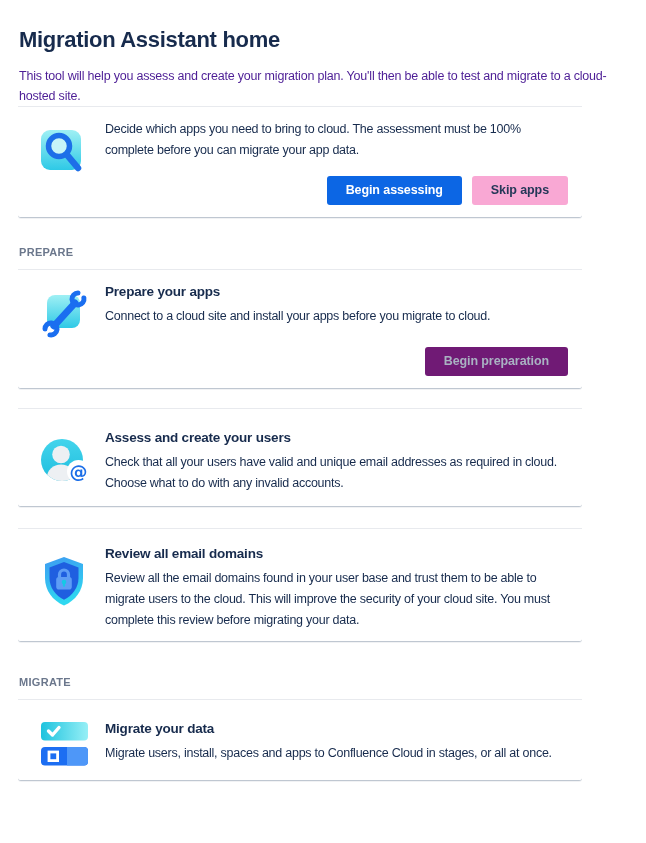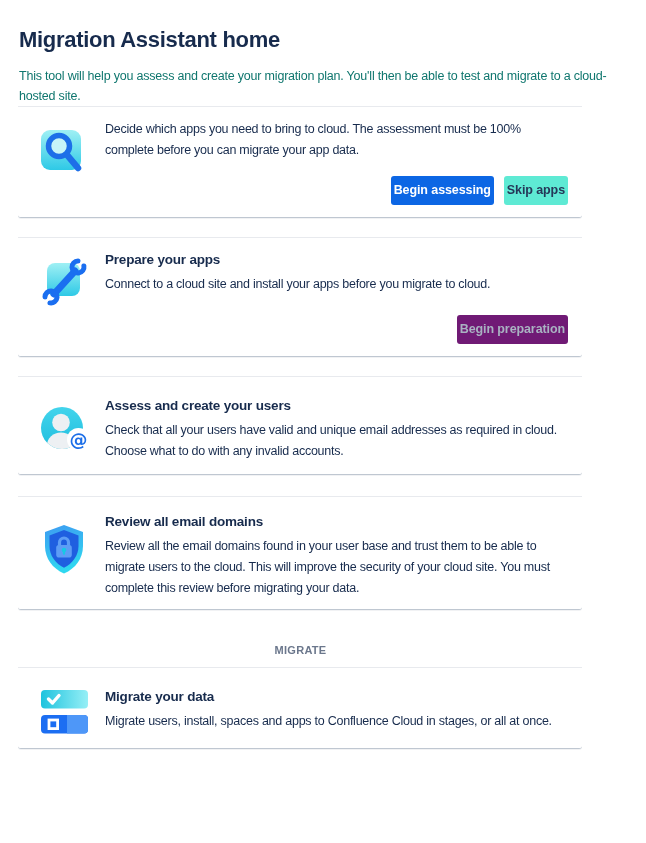--- a/index.html
+++ b/index.html
@@ -10,29 +10,29 @@
     color:#172B4D;
   }
   .page { width:646px; padding-bottom:15px; }
   .page-title {
     margin:26px 20px 0 19px;
     font-size:22px; line-height:28px; font-weight:700;
     letter-spacing:-0.3px; color:#172B4D;
   }
   .page-subtitle {
     margin:12px 20px 0 19px;
-    font-size:12.5px; line-height:20px; letter-spacing:-0.2px; color:#0f766e;
+    font-size:12.5px; line-height:20px; letter-spacing:-0.2px; color:#4c1d95;
   }
   .sections { margin-left:18px; width:564px; }
   .section-label {
     margin:28px 0 10px 1px;
     font-size:11px; line-height:13px; font-weight:700;
     letter-spacing:0.3px; color:#6B778C; text-transform:uppercase;
   }
-  .section-label.migrate-label { margin-top:34px;text-align:center; }
+  .section-label.migrate-label { margin-top:34px; }
   .card {
     border-top:1px solid #E8EAEE;
     border-bottom:1px solid #BFC7D1;
     border-radius:0 0 3px 3px;
     box-shadow:0 1px 0 rgba(9,30,66,0.06);
     padding:12px 14px 12px 0;
   }
   .card + .card { margin-top:19px; }
   .card.c2 { padding-top:13px; }
   .card.c3 { padding-top:20px; margin-top:19px; }
@@ -52,27 +52,27 @@
     letter-spacing:-0.2px; color:#172B4D; margin-bottom:5px;
   }
   .card-desc {
     font-size:12.5px; line-height:21px; letter-spacing:-0.25px; color:#172B4D;
   }
   .actions { display:flex; justify-content:flex-end; gap:10px; }
   .c1 .actions { margin-top:15px; }
   .c2 .actions { margin-top:20px; }
   .btn {
     display:inline-block; border:none; border-radius:3px;
-    height:29px; padding:0 3px;
+    height:29px; padding:0 19px;
     font-family:"Liberation Sans", sans-serif;
     font-size:12.5px; font-weight:700; letter-spacing:-0.1px;
     line-height:29px; cursor:pointer;
   }
   .btn-primary { background:#0C66E4; color:#ffffff; }
-  .btn-subtle  { background:#5eead4; color:#253858; }
+  .btn-subtle  { background:#f9a8d4; color:#253858; }
   .btn-disabled{ background:#701a75; color:#A9B2C2; cursor:default; }
 </style>
 </head>
 <body>
 
 <div class="page">
 
   <h1 class="page-title">Migration Assistant home</h1>
   <p class="page-subtitle">This tool will help you assess and create your migration plan. You'll then be able to test and migrate to a cloud-hosted site.</p>
 
@@ -97,20 +97,21 @@
         <div class="text-cell">
           <p class="card-desc">Decide which apps you need to bring to cloud. The assessment must be 100% complete before you can migrate your app data.</p>
           <div class="actions">
             <button class="btn btn-primary">Begin assessing</button>
             <button class="btn btn-subtle">Skip apps</button>
           </div>
         </div>
       </div>
     </div>
 
+    <div class="section-label">PREPARE</div>
 
     <div class="card c2">
       <div class="card-row">
         <div class="icon-cell">
           <svg class="ic" width="48" height="52" viewBox="0 0 48 52">
             <defs>
               <linearGradient id="gsq2" x1="0" y1="0" x2="0" y2="1">
                 <stop offset="0" stop-color="#9FF0F4"></stop>
                   <stop offset="1" stop-color="#2EC9E6"></stop>
               </linearGradient>

